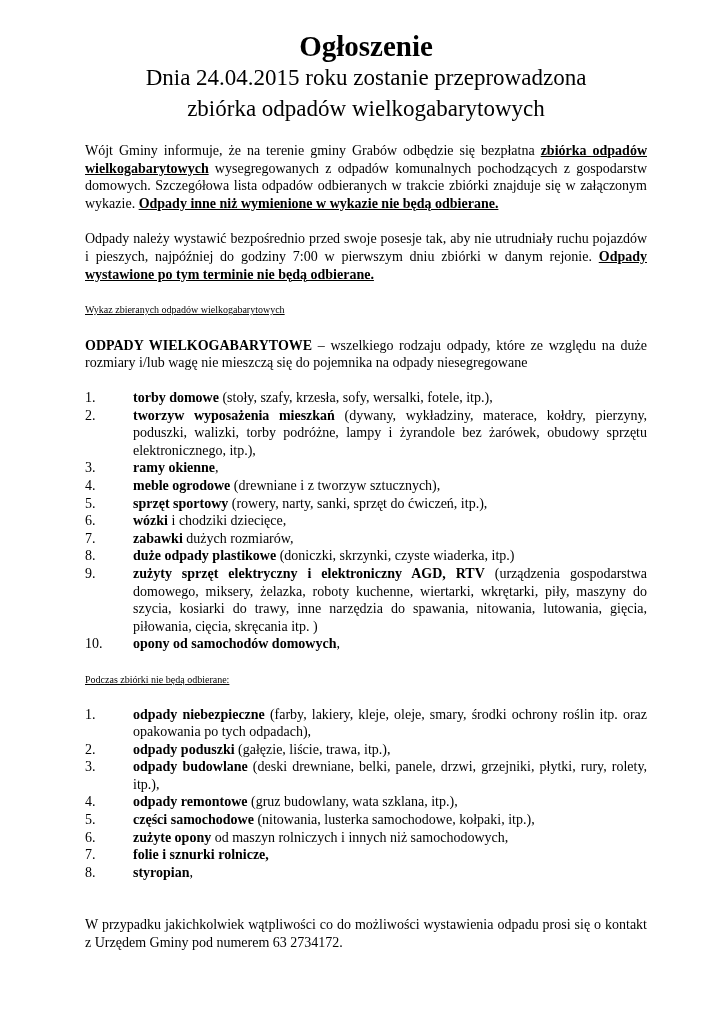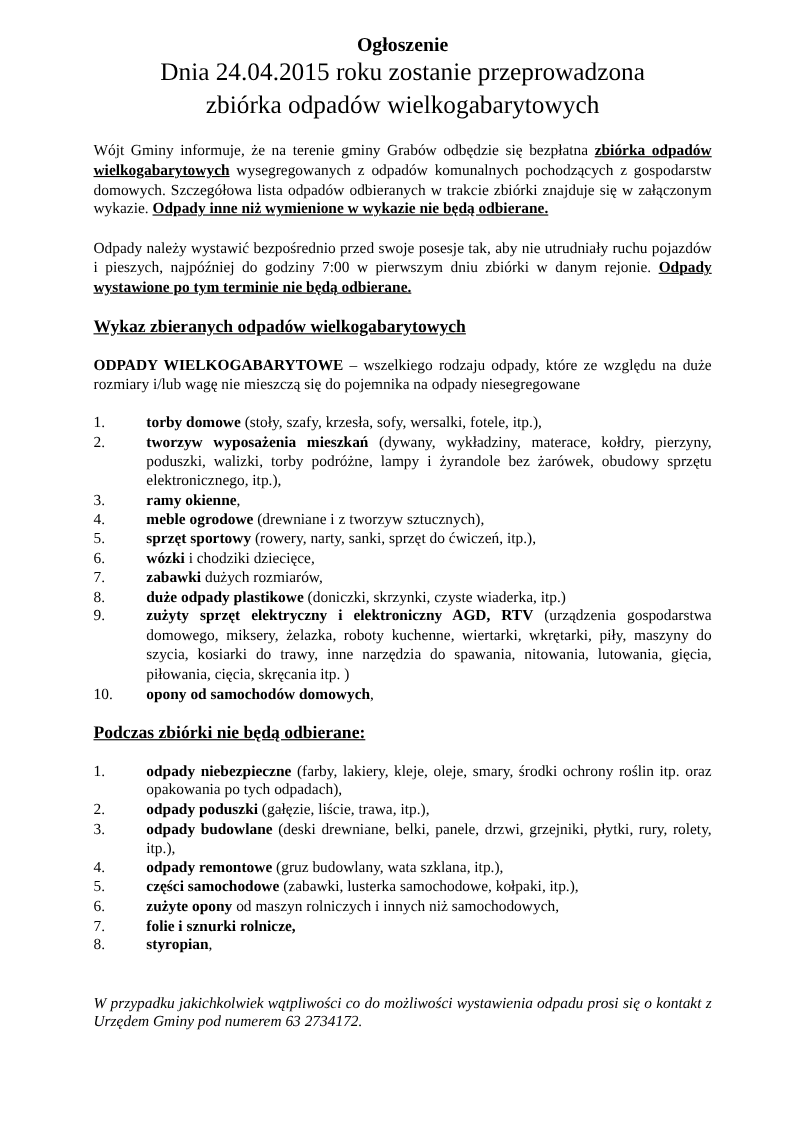--- a/index.html
+++ b/index.html
@@ -13,39 +13,39 @@
     height: 1024px;
     background: #ffffff;
     font-family: "Liberation Serif", "DejaVu Serif", serif;
     color: #000000;
     box-sizing: border-box;
     padding: 30px 78px 0 85px;
     overflow: hidden;
   }
   .title {
     text-align: center;
-    font-size: 18px;
+    font-size: 29px;
     font-weight: bold;
     line-height: 1.15;
   }
   .subtitle {
     text-align: center;
     font-size: 23px;
     line-height: 1.32;
   }
   .para {
     font-size: 14px;
     line-height: 17.6px;
     text-align: justify;
     margin-top: 18px;
   }
   .heading {
-    font-size: 16px;
+    font-size: 10px;
     line-height: 17.6px;
-    font-weight: bold;
+    font-weight: normal;
     text-decoration: underline;
     margin-top: 18px;
   }
   .list {
     margin-top: 17px;
   }
   .li {
     display: flex;
     font-size: 14px;
     line-height: 17.6px;
@@ -54,21 +54,21 @@
     width: 48px;
     flex: 0 0 48px;
   }
   .li-body {
     flex: 1;
     text-align: justify;
   }
   .b { font-weight: bold; }
   .u { text-decoration: underline; }
   .gap-big { }
-  .footer-para { margin-top: 35px; font-style: italic; }
+  .footer-para { margin-top: 35px; }
 </style>
 </head>
 <body>
 
 <div class="page">
 
   <div class="title">Ogłoszenie</div>
 
   <div class="subtitle">
     <div>Dnia 24.04.2015 roku zostanie przeprowadzona</div>
@@ -140,21 +140,21 @@
       <div class="li">
         <span class="num">3.</span>
         <span class="li-body"><span class="b">odpady budowlane</span><span> (deski drewniane, belki, panele, drzwi, grzejniki, płytki, rury, rolety, itp.),</span></span>
       </div>
       <div class="li">
         <span class="num">4.</span>
         <span class="li-body"><span class="b">odpady remontowe</span><span> (gruz budowlany, wata szklana, itp.),</span></span>
       </div>
       <div class="li">
         <span class="num">5.</span>
-        <span class="li-body"><span class="b">części samochodowe</span><span> (zabawki, lusterka samochodowe, kołpaki, itp.),</span></span>
+        <span class="li-body"><span class="b">części samochodowe</span><span> (nitowania, lusterka samochodowe, kołpaki, itp.),</span></span>
       </div>
       <div class="li">
         <span class="num">6.</span>
         <span class="li-body"><span class="b">zużyte opony</span><span> od maszyn rolniczych i innych niż samochodowych,</span></span>
       </div>
       <div class="li">
         <span class="num">7.</span>
         <span class="li-body"><span class="b">folie i sznurki rolnicze,</span></span>
       </div>
       <div class="li">

